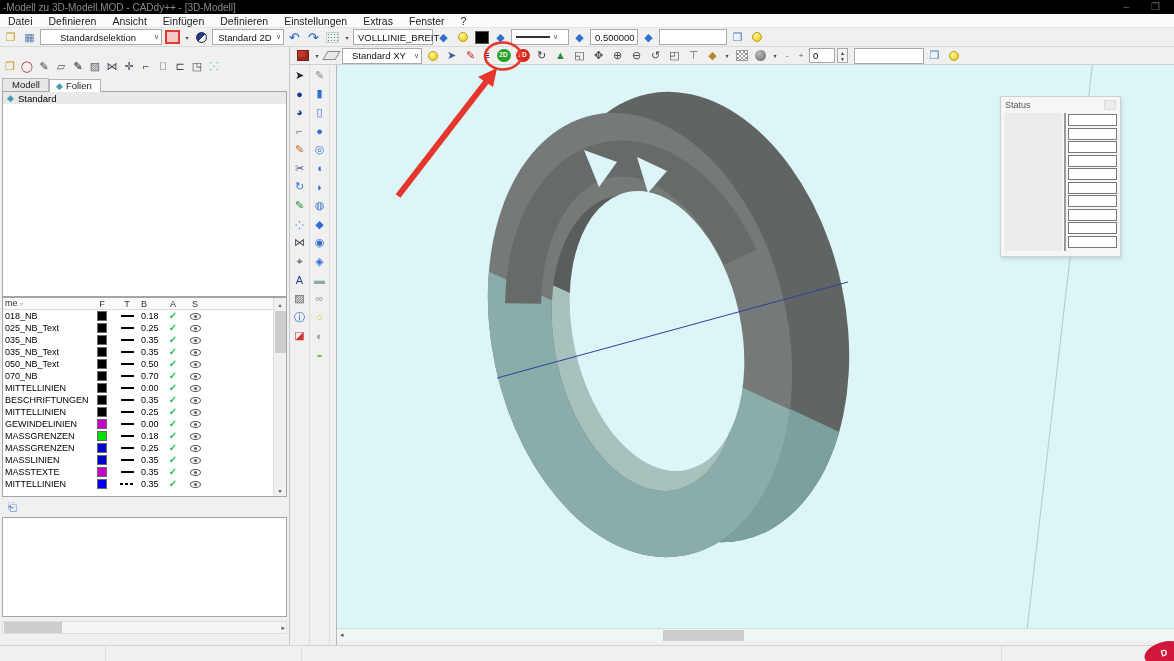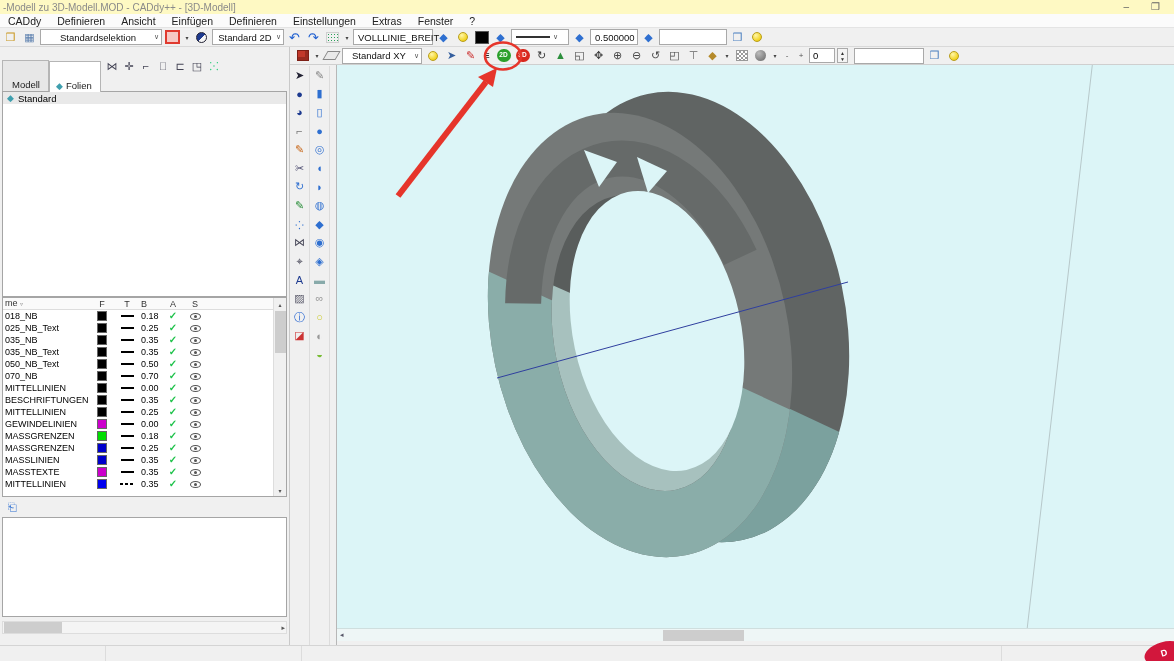--- a/index.html
+++ b/index.html
@@ -1,21 +1,21 @@
 <!DOCTYPE html>
 <html><head>
 <meta charset="utf-8">
 <style>
   * { margin:0; padding:0; box-sizing:border-box; }
   html,body { width:1174px; height:661px; overflow:hidden;
     font-family:"Liberation Sans", sans-serif; background:#f0f0f0; }
   .app { position:relative; width:1174px; height:661px; background:#f0f0f0; }
 
   
-  .titlebar { height:14px; background:#fef9c3; display:flex; align-items:center; font-size:10px; color:#8a8a8a; padding-left:3px; }
+  .titlebar { height:14px; background:#000000; display:flex; align-items:center; font-size:10px; color:#8a8a8a; padding-left:3px; }
   .titlebar .title { flex:1; white-space:nowrap; overflow:hidden; }
   .wincontrols { display:flex; gap:22px; padding-right:14px; color:#666; font-size:10px; }
   .wincontrols span { cursor:default; line-height:12px; }
   .menubar { height:14px; background:#fbfbfb; display:flex; align-items:center; gap:0; font-size:10.5px; color:#222; border-bottom:1px solid #e4e4e4; }
   .menu-item { padding:0 8px; white-space:nowrap; }
 
   
   .toolbar1 { height:19px; background:#f0f0f0; display:flex; align-items:center; gap:2px; padding-left:2px; border-bottom:1px solid #d9d9d9; }
   .tbtn { width:17px; height:16px; display:flex; align-items:center; justify-content:center; font-size:11px; line-height:1; border:1px solid transparent; }
   .tbtn.small { width:12px; font-size:8px; }
@@ -30,21 +30,21 @@
   .badge2d { width:14px; height:13px; border-radius:7px; background:#2ba02b; color:#fff; font-size:6.5px; font-weight:bold; display:flex; align-items:center; justify-content:center; }
   .badge3d { width:14px; height:13px; border-radius:7px; background:#d8281e; color:#fff; font-size:6.5px; font-weight:bold; display:flex; align-items:center; justify-content:center; }
   .spin { width:26px; height:15px; background:#fff; border:1px solid #a9a9a9; font-size:9.5px; display:flex; align-items:center; padding-left:3px; }
   .spinarrows { width:11px; height:15px; border:1px solid #a9a9a9; background:#f4f4f4; display:flex; flex-direction:column; align-items:center; justify-content:center; font-size:5px; color:#333; }
 
   
   .mainrow { display:flex; height:598px; }
   .leftpanel { width:290px; background:#f0f0f0; border-right:1px solid #c9c9c9; display:flex; flex-direction:column; padding-top:10px; position:relative; }
   .lp-icons { height:19px; display:flex; align-items:center; gap:1px; padding-left:2px; }
   .lp-tabs { height:15px; display:flex; align-items:flex-end; padding-left:2px; }
-  .lp-tab { font-size:9.5px; color:#222; padding:18px 8px 1px 6px; border:1px solid #b5b5b5; border-bottom:none; background:#e7e7e7; display:flex; align-items:flex-end; gap:3px; }
+  .lp-tab { font-size:9.5px; color:#222; padding:0 8px 1px 6px; border:1px solid #b5b5b5; border-bottom:none; background:#e7e7e7; display:flex; align-items:flex-end; gap:3px; }
   .lp-tab.active { background:#fff; position:relative; top:1px; }
   .tree { height:206px; background:#fff; border:1px solid #a5a5a5; margin:0 2px; overflow:hidden; }
   .tree-row { height:12px; display:flex; align-items:center; gap:4px; background:#e9e9e9; font-size:9.5px; padding-left:4px; }
   .diamond { color:#3f7fd6; font-size:9px; line-height:1; }
   .diamond.teal { color:#3f9fae; }
 
   .ltable { height:200px; background:#fff; border:1px solid #a5a5a5; margin:0 2px; position:relative; overflow:hidden; font-size:9px; }
   .lt-head { display:flex; height:12px; border-bottom:1px solid #ddd; color:#333; background:#fafafa; }
   .lt-row { display:flex; height:12px; align-items:center; }
   .c-name { width:86px; padding-left:2px; white-space:nowrap; overflow:hidden; }
@@ -120,21 +120,21 @@
   <div class="titlebar">
     <span class="title">-Modell zu 3D-Modell.MOD  -  CADdy++  -  [3D-Modell]</span>
     <div class="wincontrols">
       <span>–</span>
       <span>❐</span>
     </div>
   </div>
 
   <div class="menubar">
 
-      <span class="menu-item">CADdy</span>
+      <span class="menu-item">Datei</span>
 
       <span class="menu-item">Definieren</span>
 
       <span class="menu-item">Ansicht</span>
 
       <span class="menu-item">Einfügen</span>
 
       <span class="menu-item">Definieren</span>
 
       <span class="menu-item">Einstellungen</span>
@@ -732,20 +732,53 @@
                 <path d="M197,214 A118,186 0 0 1 419,214" fill="none" stroke="#666a69" stroke-width="36"></path>
               </g>
 
               <polygon points="247,85 280,97 262,122" fill="#dcf5f7"></polygon>
               <polygon points="300,92 330,106 311,128" fill="#dcf5f7"></polygon>
 
               <line x1="756" y1="-6" x2="690" y2="565" stroke="#b7c8ca" stroke-width="1"></line>
               <line x1="160" y1="313" x2="511" y2="217" stroke="#2f3f9f" stroke-width="1"></line>
             </svg>
 
+            <div class="status-float">
+              <div class="sf-title">
+                <span class="t">Status</span>
+                <span class="sf-close"></span>
+              </div>
+              <div class="sf-body">
+                <div class="sf-left"></div>
+                <div class="sf-div"></div>
+                <div class="sf-fields">
+
+                    <span class="sf-field"></span>
+
+                    <span class="sf-field"></span>
+
+                    <span class="sf-field"></span>
+
+                    <span class="sf-field"></span>
+
+                    <span class="sf-field"></span>
+
+                    <span class="sf-field"></span>
+
+                    <span class="sf-field"></span>
+
+                    <span class="sf-field"></span>
+
+                    <span class="sf-field"></span>
+
+                    <span class="sf-field"></span>
+
+                </div>
+              </div>
+            </div>
           </div>
 
           <div class="vp-scroll">
             <span class="arr-l">◂</span>
             <span class="vp-thumb"></span>
           </div>
           <div class="vp-strip"></div>
         </div>
       </div>
     </div>

